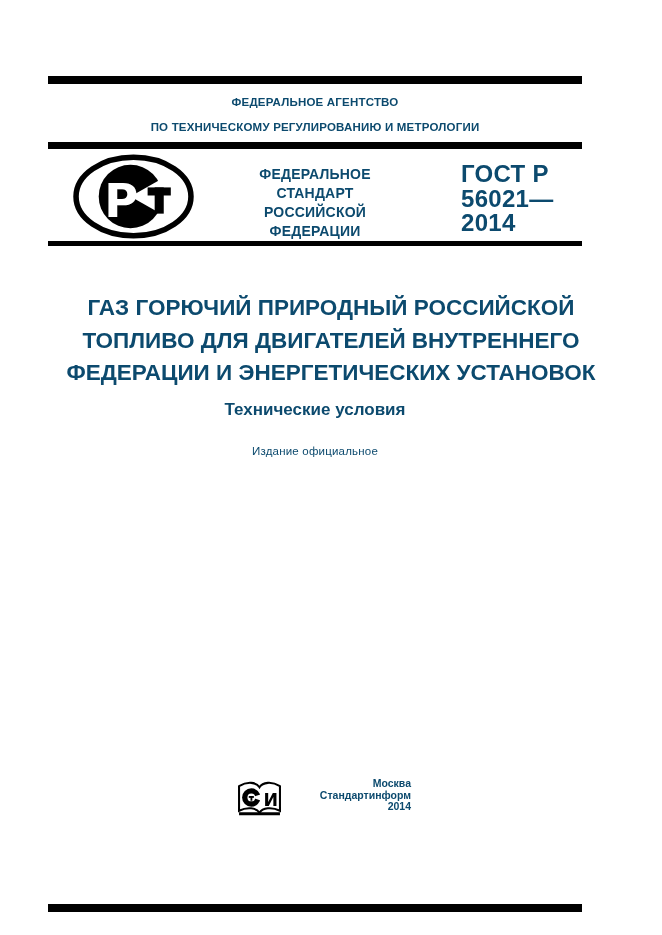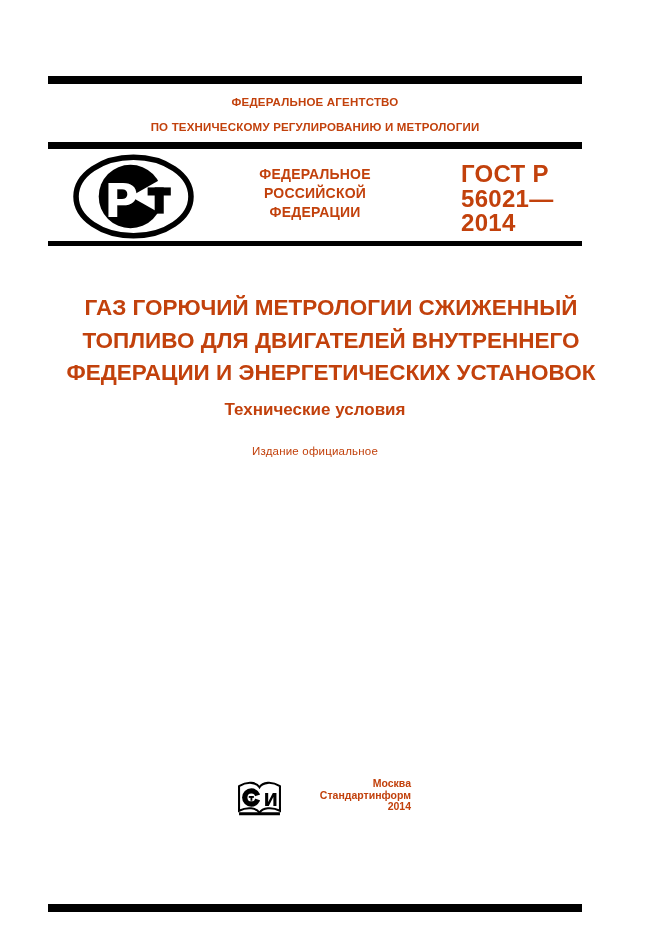--- a/index.html
+++ b/index.html
@@ -1,20 +1,20 @@
 <!DOCTYPE html>
 <html><head>
 <meta charset="utf-8">
 <style>
   html,body{margin:0;padding:0;background:#ffffff;}
   .page{
     position:relative;
     width:662px;height:935px;
     background:#ffffff;
-    color:#c2410c;
+    color:#0c4a6e;
     font-family:"Liberation Sans","DejaVu Sans",sans-serif;
     overflow:hidden;
   }
   .rule{position:absolute;left:48px;width:534px;background:#000;}
   .rule-top{top:76px;height:8px;}
   .rule-mid{top:142px;height:7px;}
   .rule-designation{top:241px;height:5px;}
   .rule-bottom{top:904px;height:8px;}
 
   .agency-line{
@@ -76,34 +76,35 @@
       <circle cx="58" cy="42" r="31.5" fill="#000000"></circle>
       <polygon points="58,42 97,20 97,64" fill="#ffffff"></polygon>
       <text x="32" y="62" font-family="DejaVu Sans, Liberation Sans, sans-serif" font-size="46" font-weight="bold" fill="#ffffff">Р</text>
       <rect x="75" y="33" width="23" height="8" fill="#000000"></rect>
       <rect x="82" y="33" width="9" height="26" fill="#000000"></rect>
     </svg>
   </div>
 
   <div class="std-type">
     <div>ФЕДЕРАЛЬНОЕ</div>
+    <div>СТАНДАРТ</div>
     <div>РОССИЙСКОЙ</div>
     <div>ФЕДЕРАЦИИ</div>
   </div>
 
   <div class="std-code">
     <div>ГОСТ Р</div>
     <div>56021—</div>
     <div>2014</div>
   </div>
 
   <div class="rule rule-designation"></div>
 
   <div class="doc-title">
-    <div>ГАЗ ГОРЮЧИЙ МЕТРОЛОГИИ СЖИЖЕННЫЙ</div>
+    <div>ГАЗ ГОРЮЧИЙ ПРИРОДНЫЙ РОССИЙСКОЙ</div>
     <div>ТОПЛИВО ДЛЯ ДВИГАТЕЛЕЙ ВНУТРЕННЕГО</div>
     <div>ФЕДЕРАЦИИ И ЭНЕРГЕТИЧЕСКИХ УСТАНОВОК</div>
   </div>
 
   <div class="doc-subtitle">Технические условия</div>
 
   <div class="edition-note">Издание официальное</div>
 
   <div class="publisher-logo">
     <svg width="45" height="38" viewBox="0 0 44 37" xmlns="http://www.w3.org/2000/svg">

